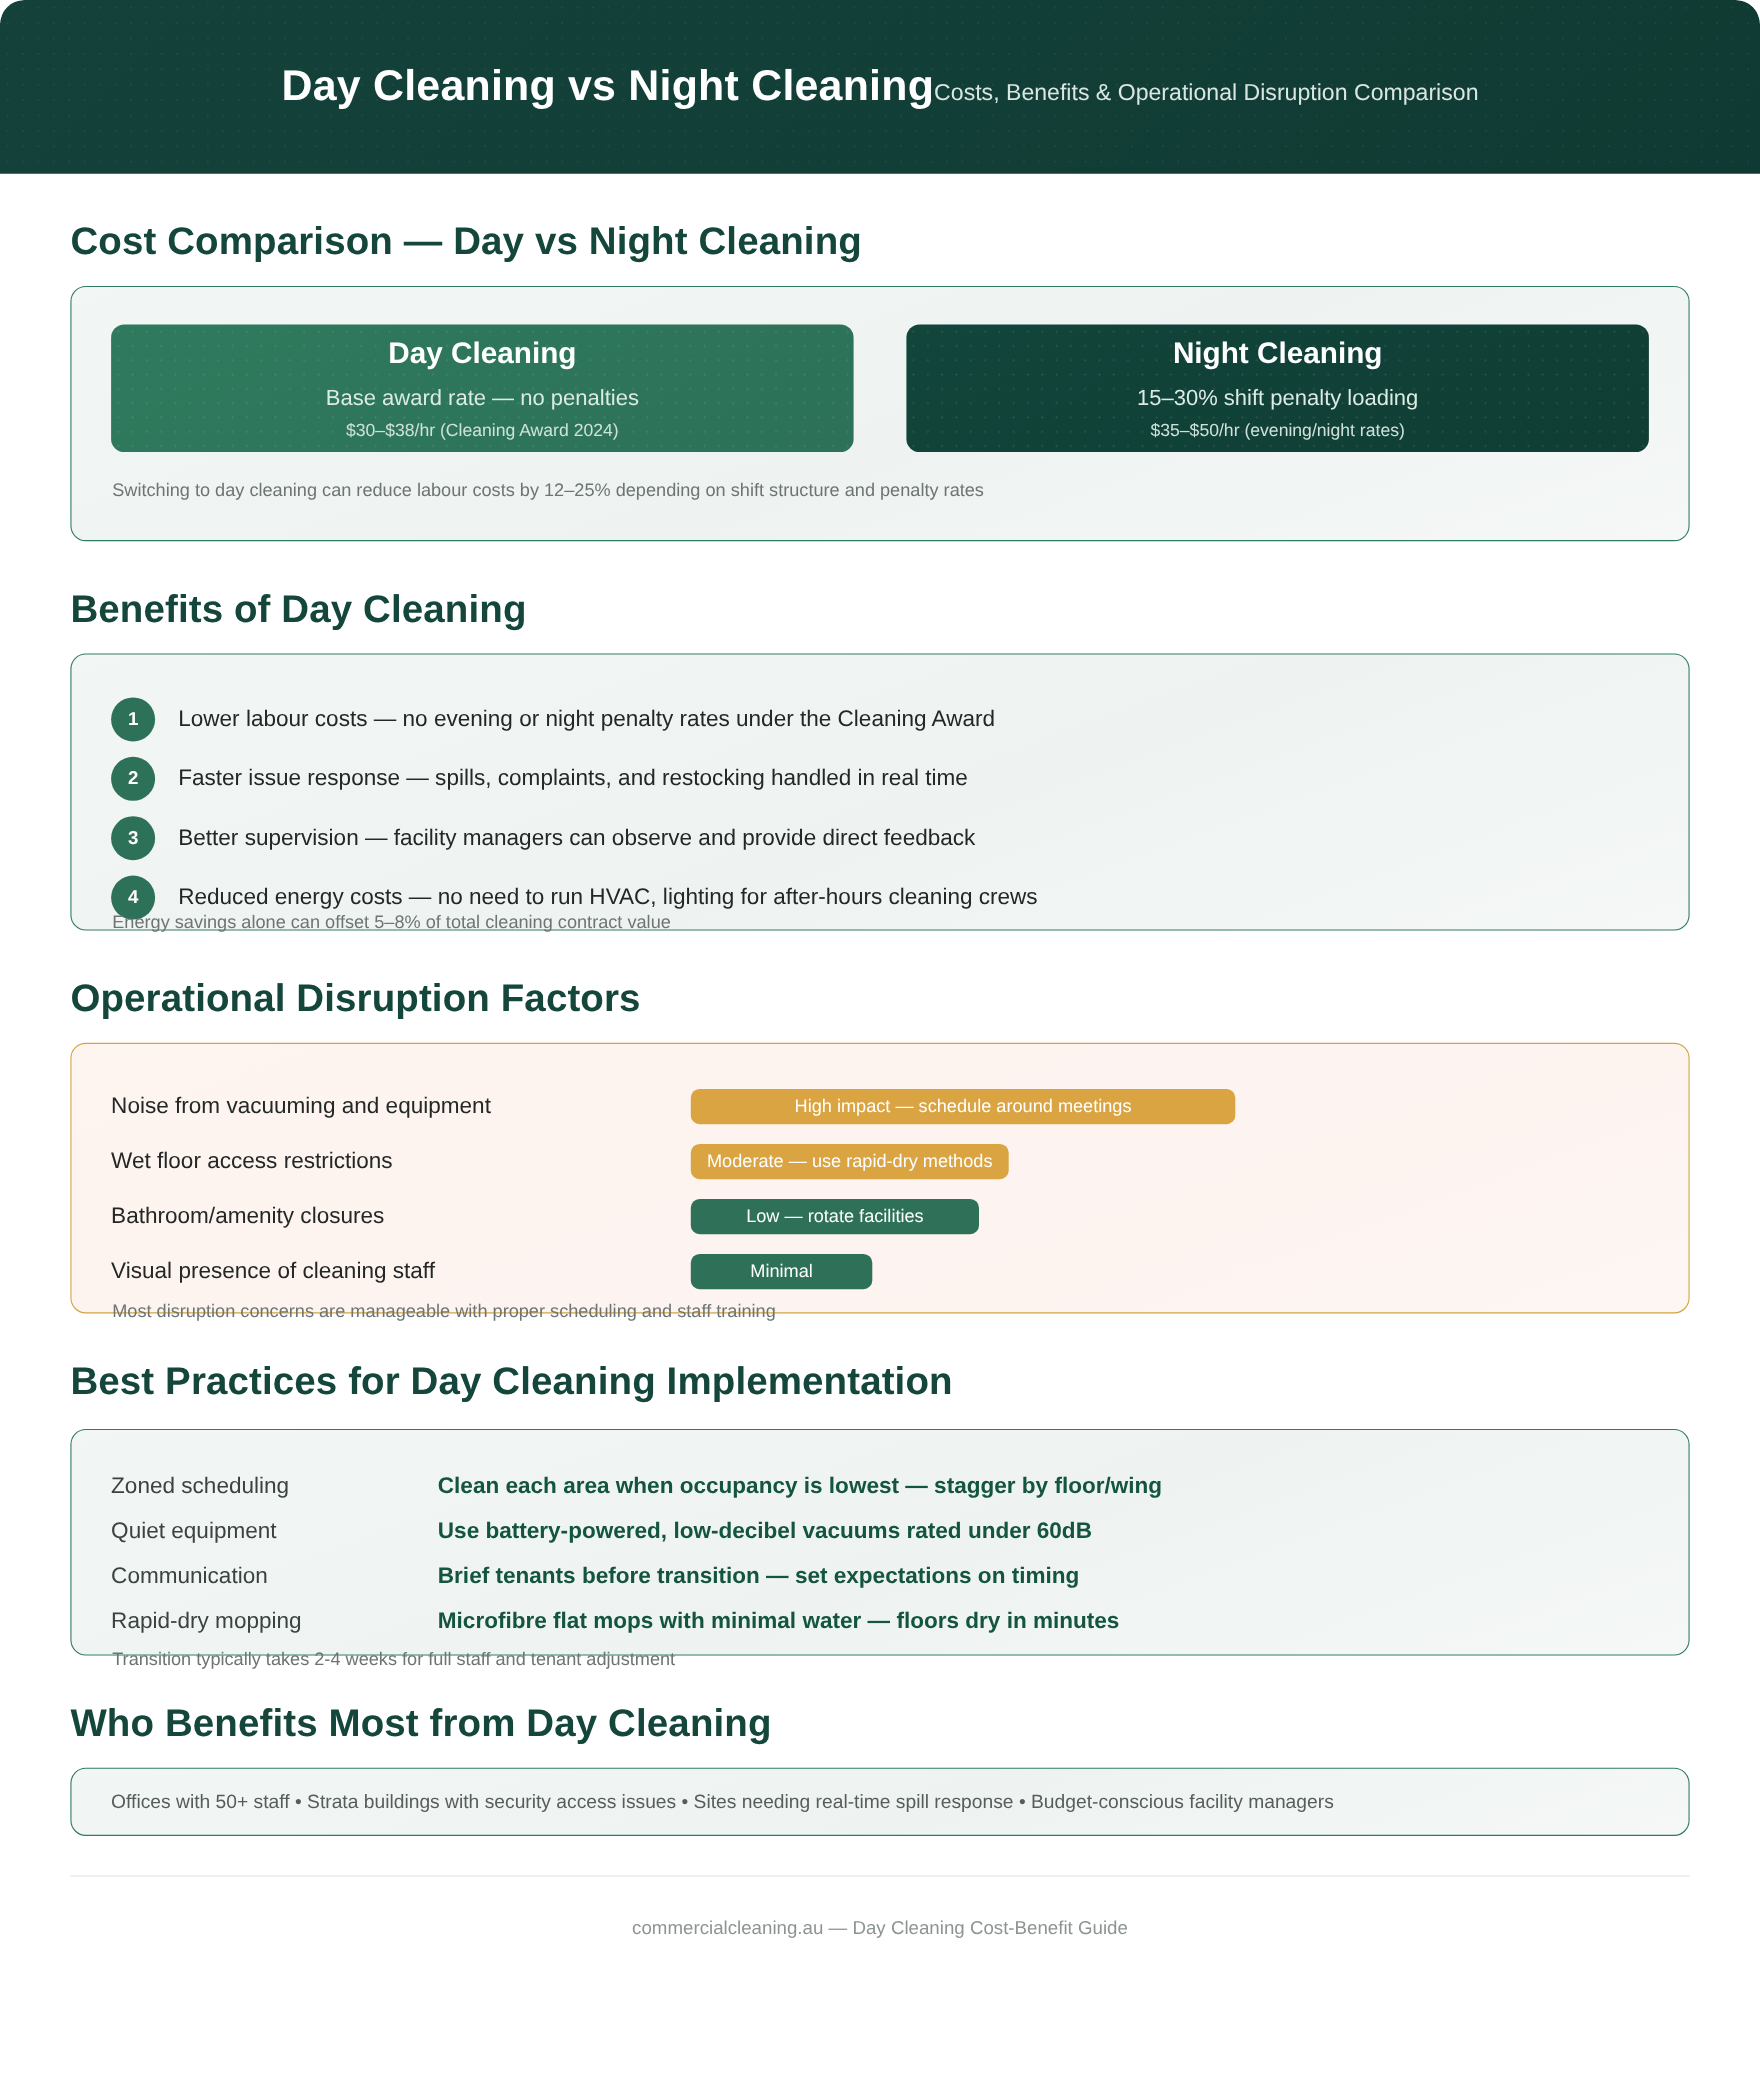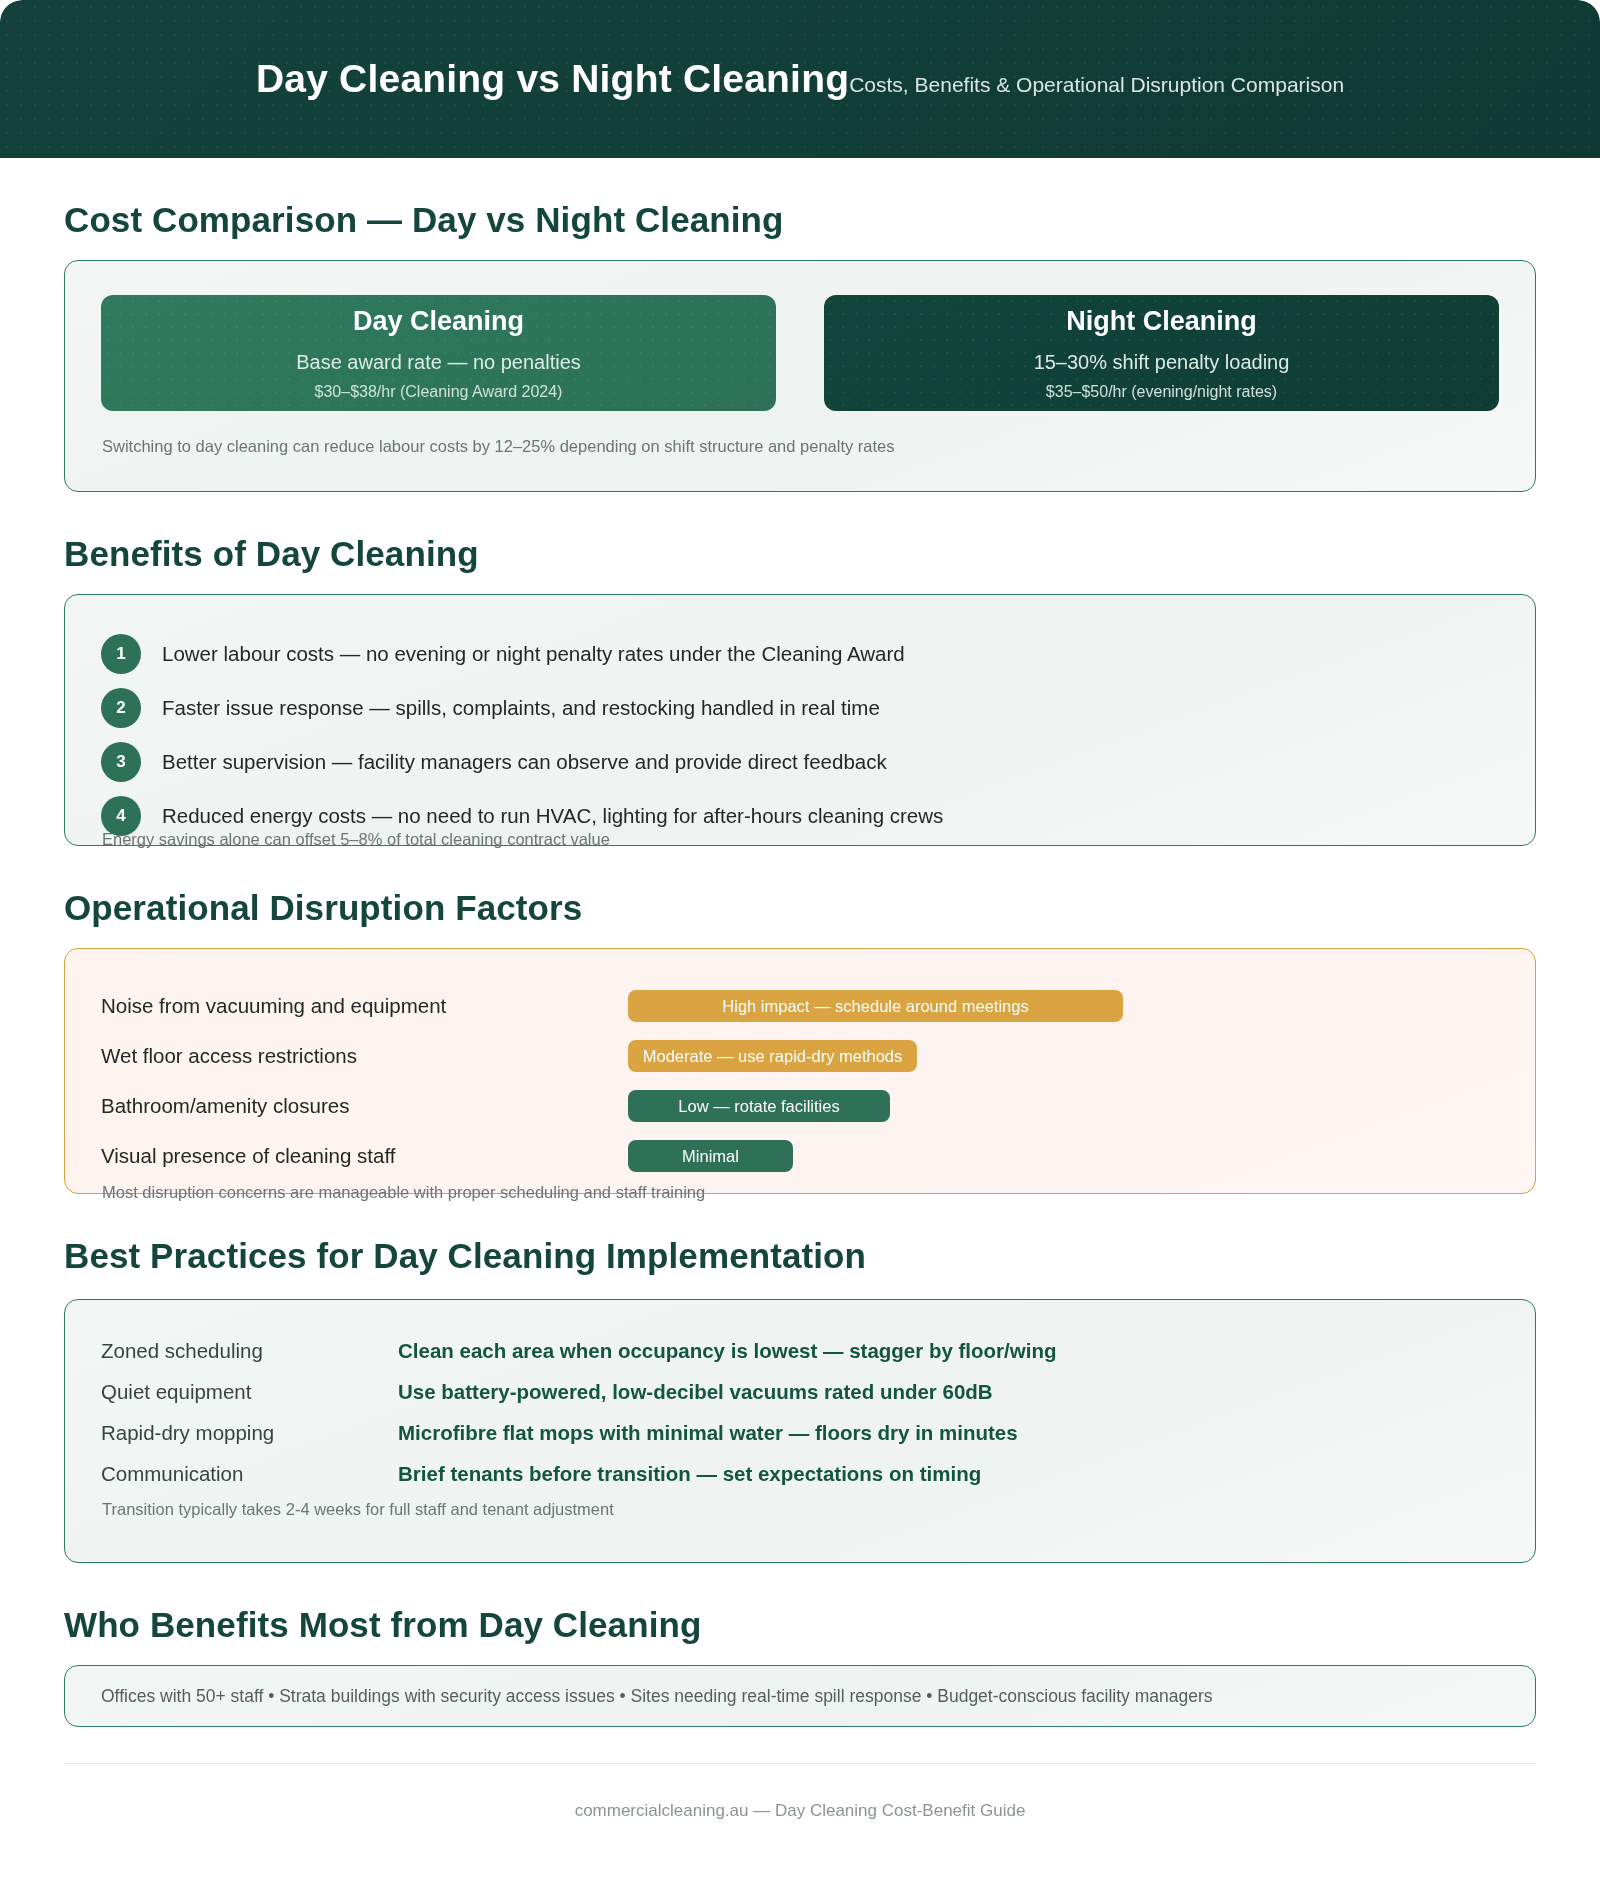--- a/index.html
+++ b/index.html
@@ -188,21 +188,21 @@
   .pill-amber { background: #d9a441; }
   .pill-green { background: #2e7158; }
   .disrupt-note {
     color: #6d7573;
     font-size: 16.5px;
     margin-top: 2px;
     padding-left: 1px;
   }
 
   
-  .practice-card { padding: 30px 36px 0 36px; height: 264px; margin-top: 23px; }
+  .practice-card { padding: 30px 36px 0 36px; height: 206px; margin-top: 23px; }
   .practice-row {
     display: flex;
     align-items: center;
     height: 41px;
   }
   .practice-label {
     flex: 0 0 297px;
     color: #3b4341;
     font-size: 20.5px;
     white-space: nowrap;
@@ -322,26 +322,26 @@
     <div class="card practice-card">
       <div class="practice-row">
         <div class="practice-label">Zoned scheduling</div>
         <div class="practice-value">Clean each area when occupancy is lowest — stagger by floor/wing</div>
       </div>
       <div class="practice-row">
         <div class="practice-label">Quiet equipment</div>
         <div class="practice-value">Use battery-powered, low-decibel vacuums rated under 60dB</div>
       </div>
       <div class="practice-row">
+        <div class="practice-label">Communication</div>
+        <div class="practice-value">Brief tenants before transition — set expectations on timing</div>
+      </div>
+      <div class="practice-row">
         <div class="practice-label">Rapid-dry mopping</div>
         <div class="practice-value">Microfibre flat mops with minimal water — floors dry in minutes</div>
-      </div>
-      <div class="practice-row">
-        <div class="practice-label">Communication</div>
-        <div class="practice-value">Brief tenants before transition — set expectations on timing</div>
       </div>
       <div class="practice-note">Transition typically takes 2-4 weeks for full staff and tenant adjustment</div>
     </div>
 
     <div class="section-title">Who Benefits Most from Day Cleaning</div>
     <div class="card who-card">
       <div class="who-text">Offices with 50+ staff • Strata buildings with security access issues • Sites needing real-time spill response • Budget-conscious facility managers</div>
     </div>
 
   </div>

